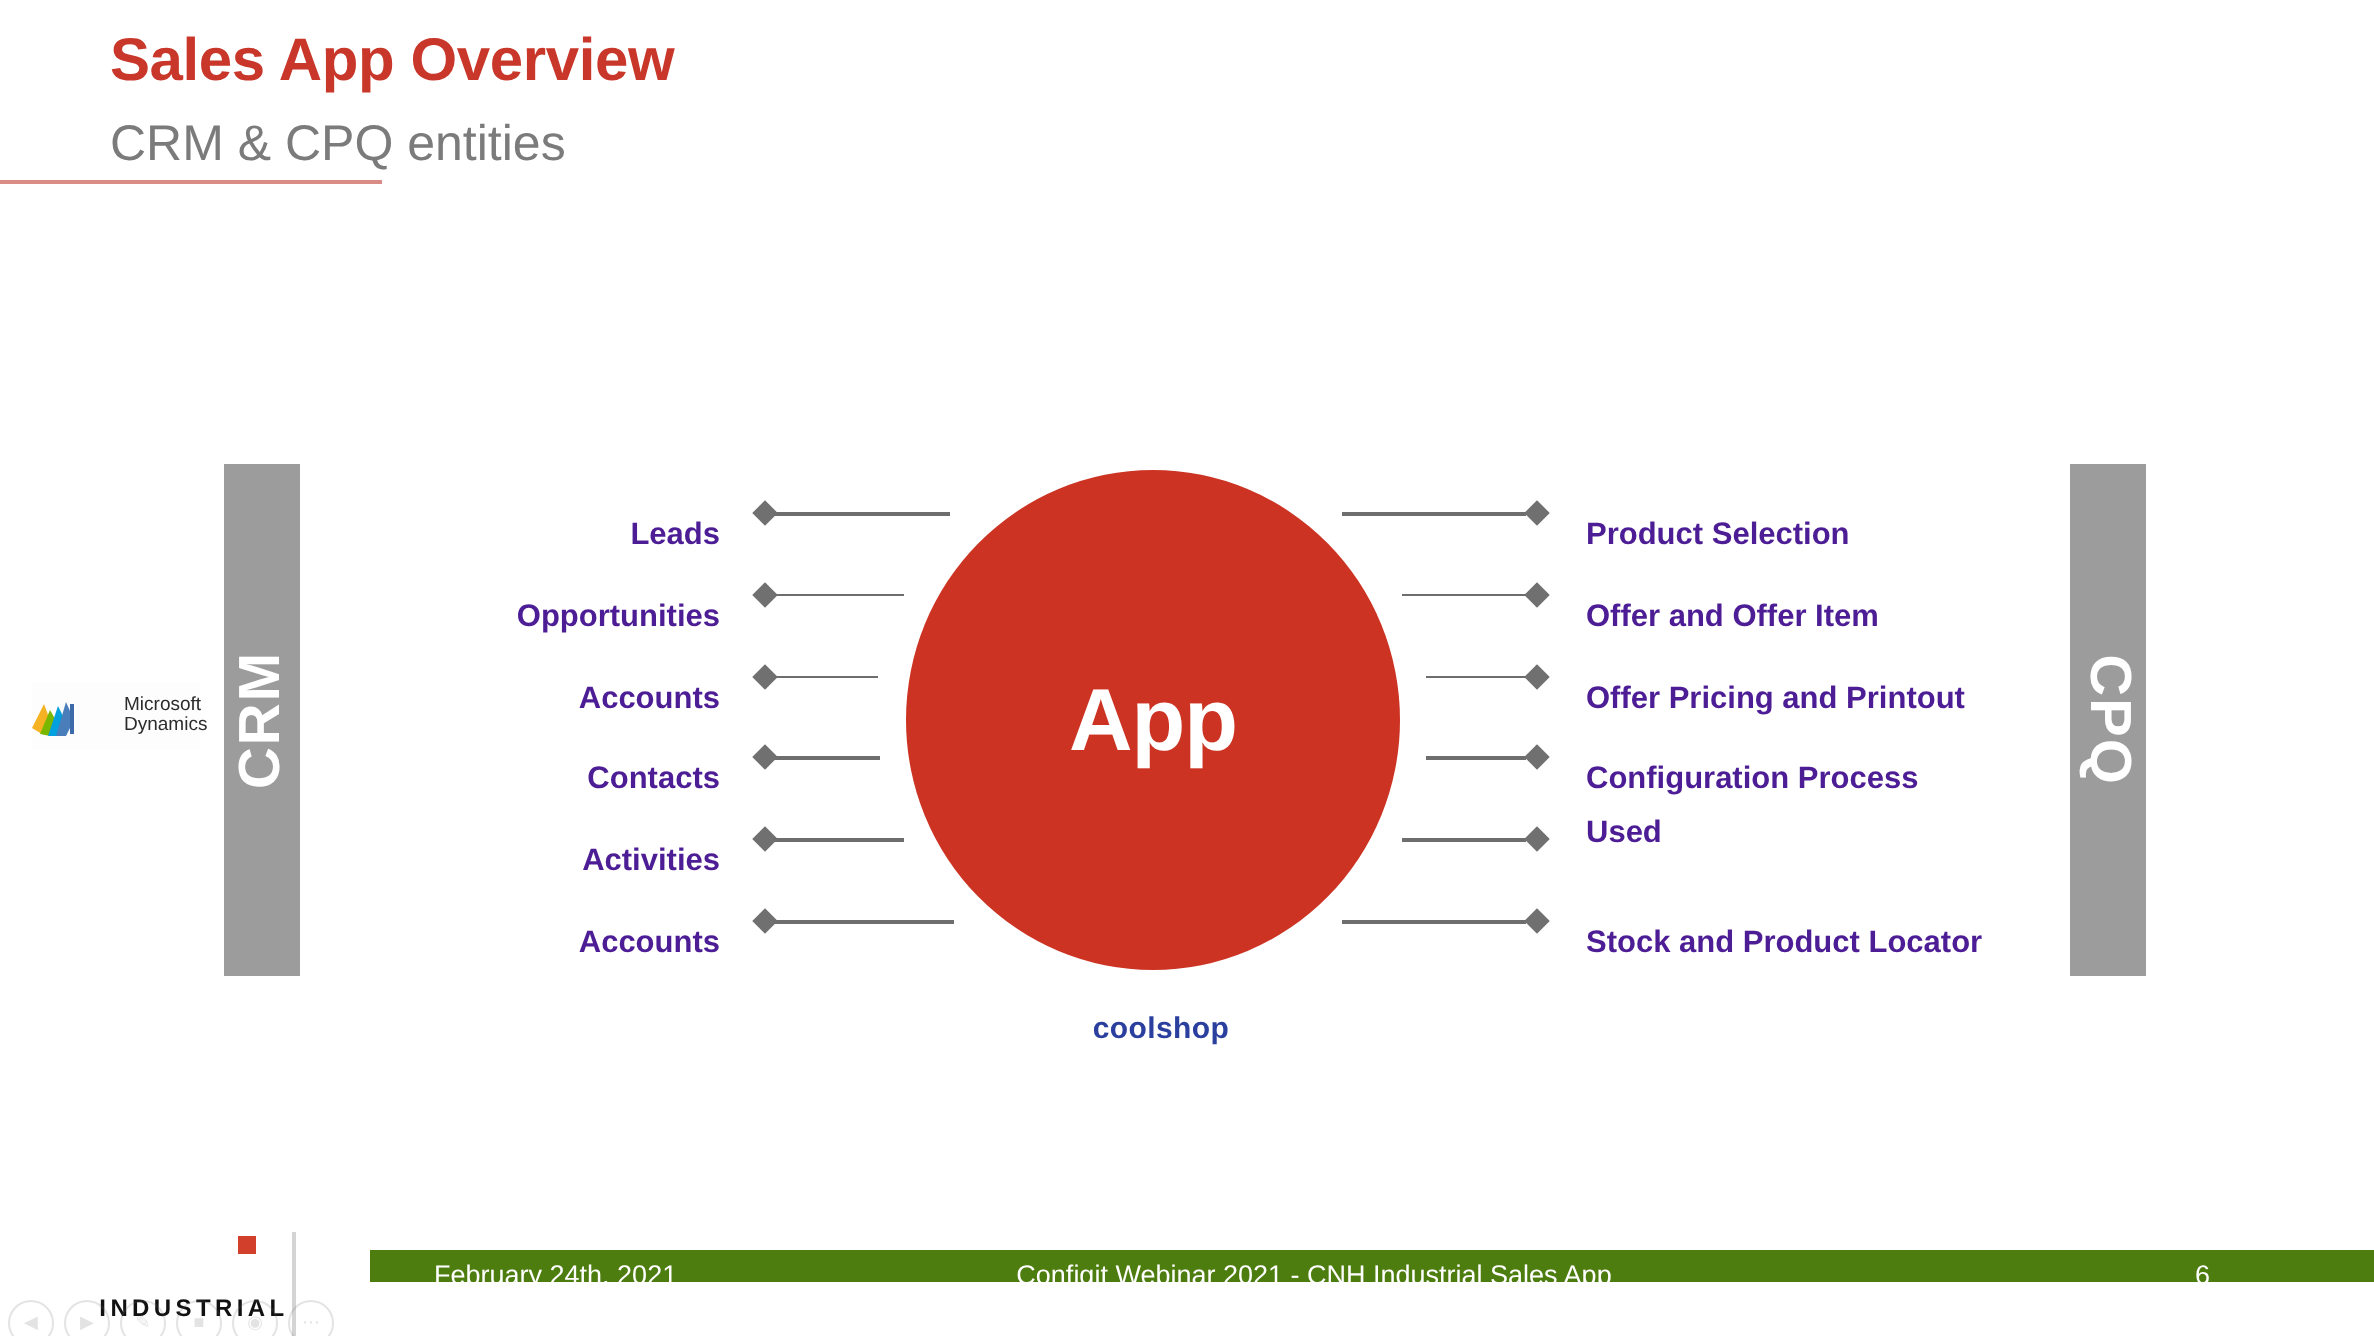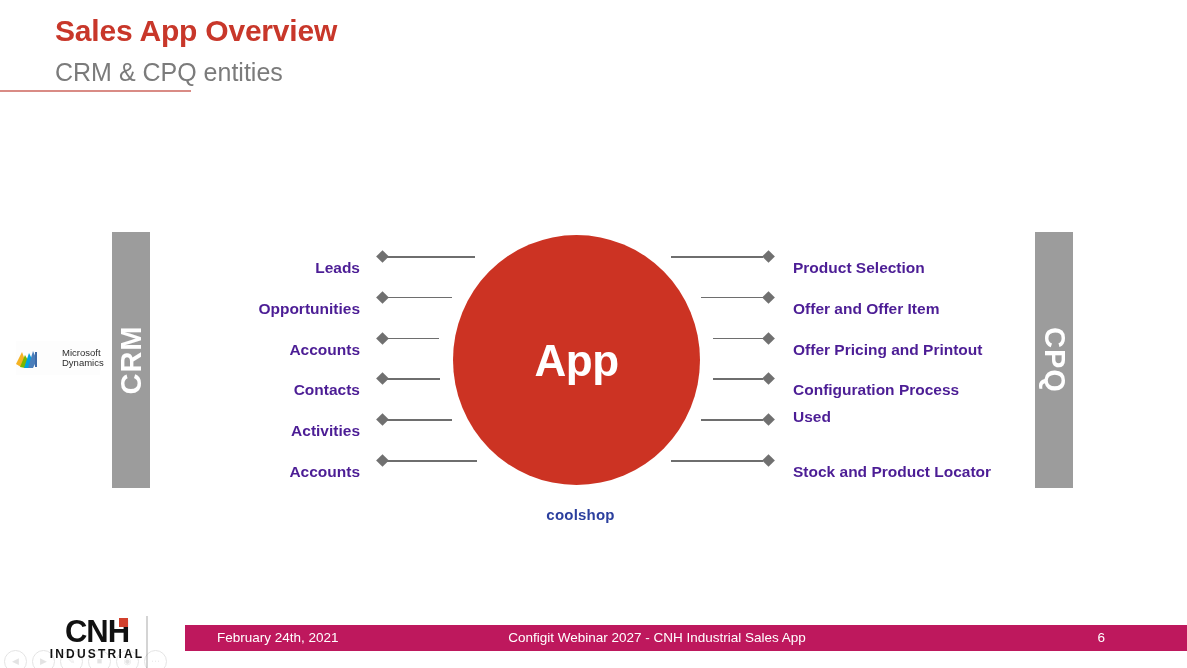--- a/index.html
+++ b/index.html
@@ -100,22 +100,22 @@
   .row.left .row-label{right:0;text-align:right;}
   .row.right .row-label{left:0;text-align:left;}
   .conn{position:absolute;top:9px;height:1.5px;background:#6e6e6e;}
   .diamond{
     position:absolute;top:5px;width:9px;height:9px;background:#707070;
     transform:rotate(45deg);
   }
 
   
   .footer-bar{
-    position:absolute;left:185px;top:625px;width:1002px;height:26px;
-    background:#be185d;
+    position:absolute;left:185px;top:625px;width:1002px;height:16px;
+    background:#4d7c0f;
   }
   .footer-date{
     position:absolute;left:32px;top:0;line-height:26px;
     color:#ffffff;font-size:13.5px;
   }
   .footer-center{
     position:absolute;left:0;top:0;width:100%;line-height:26px;
     text-align:center;color:#ffffff;font-size:13.5px;
     transform:translateX(-29px);
   }
@@ -250,28 +250,27 @@
       <div class="row right" style="left: 793px; width: 330px; top: 451px;">
         <div class="row-label">Stock and Product Locator</div>
       </div>
       <div class="diamond" style="left: 764px; top: 456px;"></div>
       <div class="conn" style="left: 671px; width: 92px; top: 460px;"></div>
     </div>
 
   <div class="footer-divider"></div>
 
   <div class="cnh-logo">
-    <div class="cnh-word">CNH</div>
     <div class="cnh-dot"></div>
     <div class="cnh-sub">INDUSTRIAL</div>
   </div>
 
   <div class="footer-bar">
     <div class="footer-date">February 24th, 2021</div>
-    <div class="footer-center">Configit Webinar 2027 - CNH Industrial Sales App</div>
+    <div class="footer-center">Configit Webinar 2021 - CNH Industrial Sales App</div>
     <div class="footer-page">6</div>
   </div>
 
   <div class="media-bar" id="media-bar">
       <div class="media-btn">◀</div>
       <div class="media-btn">▶</div>
       <div class="media-btn">✎</div>
       <div class="media-btn">■</div>
       <div class="media-btn">◉</div>
       <div class="media-btn">⋯</div>

